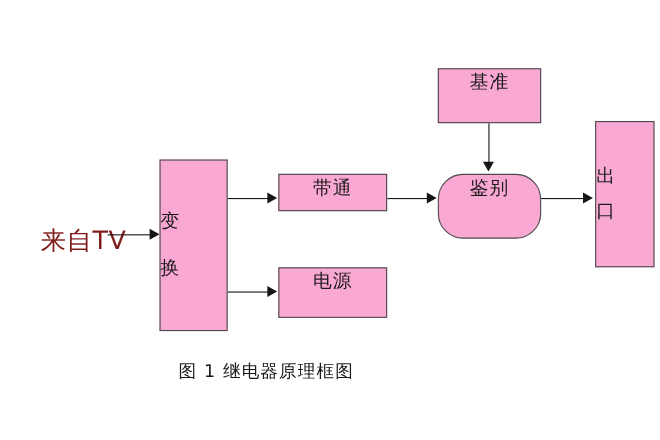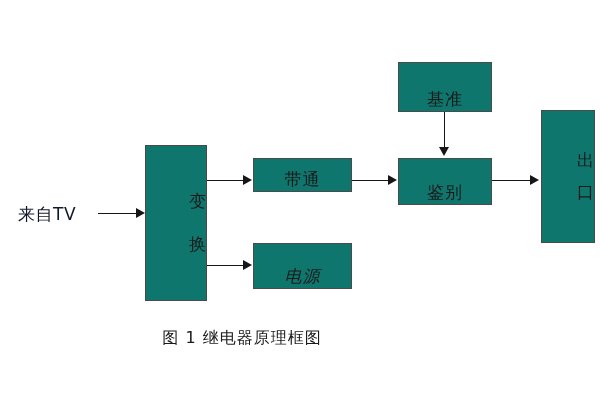--- a/index.html
+++ b/index.html
@@ -13,44 +13,44 @@
     height: 400px;
     background: #ffffff;
     font-family: "DejaVu Sans", "Liberation Sans", sans-serif;
     overflow: hidden;
   }
   
   .box {
     position: absolute;
     box-sizing: border-box;
     border: 1.3px solid #4a4a4a;
-    background: #0f766e;
+    background: #f9a8d4;
     display: flex;
-    align-items: flex-end;
+    align-items: flex-start;
     justify-content: center;
     color: #1a1a1a;
     font-size: 17px;
     letter-spacing: 1px;
   }
   .box.vertical {
     flex-direction: column;
     justify-content: space-around;
     padding: 34px 0;
     letter-spacing: 0;
   }
   .box.vertical .glyph {
     display: block;
     line-height: 1;
   }
   
   #box-convert  { left: 145px; top: 145px; width: 62px;  height: 156px; }
   #box-bandpass { left: 253px; top: 158px; width: 99px;  height: 34px;  }
-  #box-power    { left: 253px; top: 243px; width: 99px;  height: 46px; font-style: italic;  }
+  #box-power    { left: 253px; top: 243px; width: 99px;  height: 46px;  }
   #box-reference{ left: 398px; top: 62px;  width: 94px;  height: 50px;  }
-  #box-discrim  { left: 398px; top: 158px; width: 94px;  height: 47px;  }
+  #box-discrim  { left: 398px; top: 158px; width: 94px;  height: 59px; border-radius: 23px;  }
   #box-output   { left: 541px; top: 110px; width: 54px;  height: 133px; }
 
   
   .line-h {
     position: absolute;
     height: 0;
     border-top: 1.4px solid #161616;
   }
   .line-v {
     position: absolute;
@@ -87,24 +87,25 @@
   
   #conn-ref-line    { left: 444px; top: 112px; height: 37px; }
   #conn-ref-head    { left: 439px; top: 147px; }
   
   #conn-out-line    { left: 492px; top: 180px; width: 40px; }
   #conn-out-head    { left: 530px; top: 175px; }
 
   
   .src-label {
     position: absolute;
-    color: #0f172a;
-    font-size: 17px;
+    color: #7f1d1d;
+    font-size: 23px;
     white-space: nowrap;
     letter-spacing: 0.5px;
+    margin-left: 19px;
   }
   #label-source-line1 { left: 18px; top: 203px; }
   #label-source-line2 { left: 18px; top: 240px; }
 
   
   #caption {
     position: absolute;
     left: 0;
     top: 328px;
     width: 484px;

